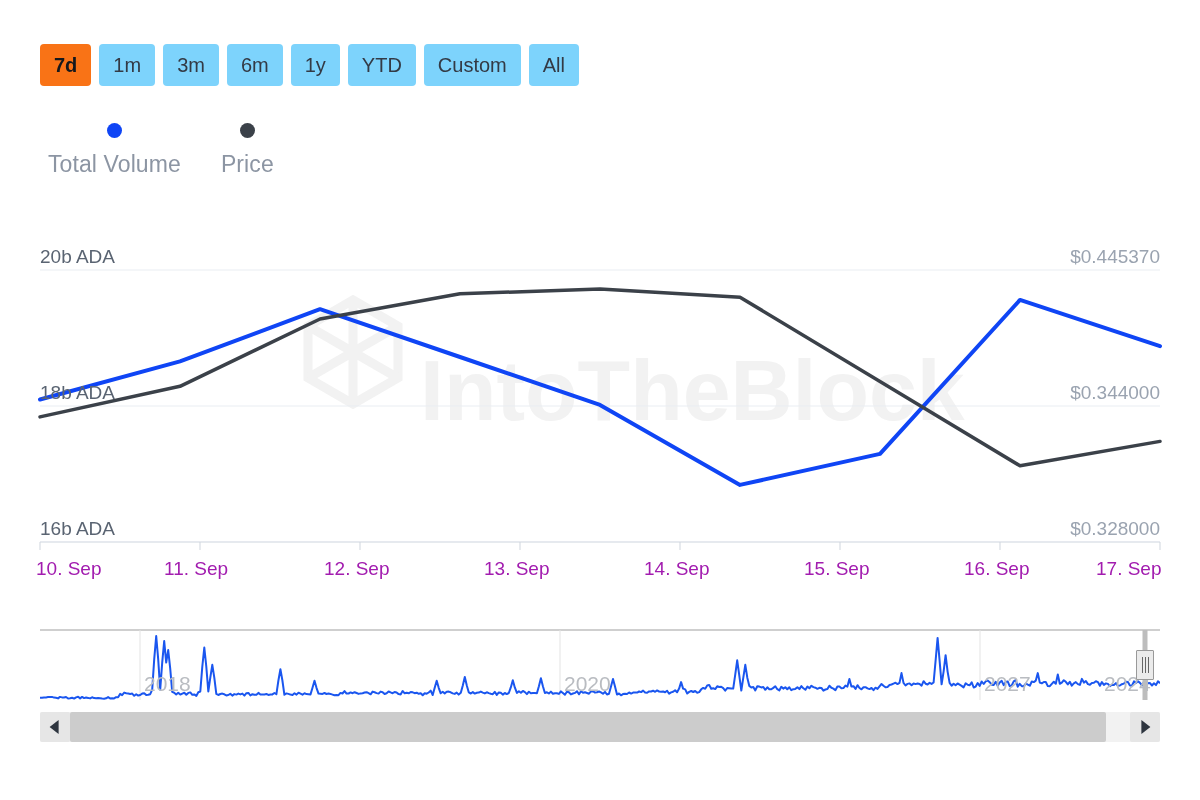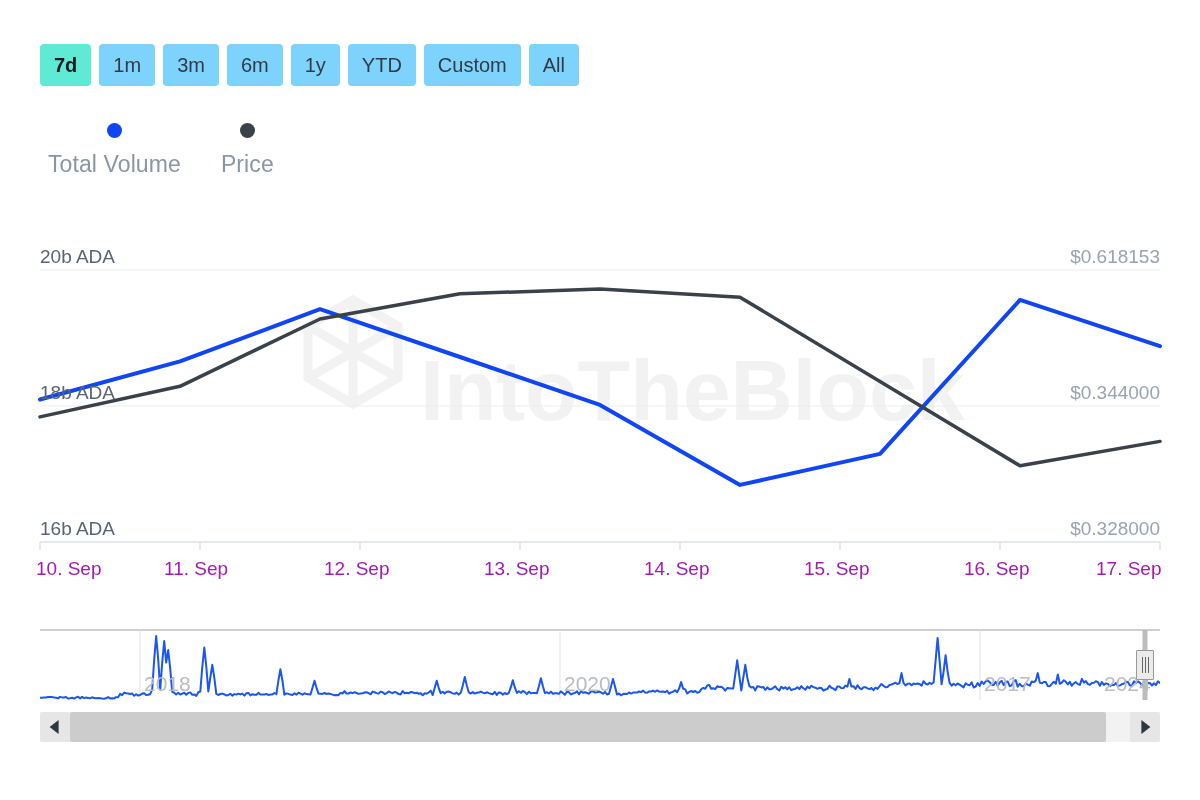--- a/index.html
+++ b/index.html
@@ -41,21 +41,21 @@
     color: #333a45;
     font-family: "Liberation Sans", sans-serif;
     font-size: 20px;
     line-height: 42px;
     text-align: center;
     cursor: pointer;
     white-space: nowrap;
     box-sizing: border-box;
   }
   .range-btn.selected {
-    background: #5eead4;
+    background: #f97316;
     font-weight: bold;
     color: #15181d;
   }
 
   
   .legend {
     position: absolute;
     left: 48px;
     top: 132px;
     display: flex;
@@ -248,36 +248,36 @@
       <div class="xlabel" style="left: 484px; top: 558px;">13. Sep</div>
       <div class="xlabel" style="left: 644px; top: 558px;">14. Sep</div>
       <div class="xlabel" style="left: 804px; top: 558px;">15. Sep</div>
       <div class="xlabel" style="left: 964px; top: 558px;">16. Sep</div>
       <div class="xlabel" style="left: 1096px; top: 558px;">17. Sep</div>
       <div class="axis-label" style="left: 40px; top: 518px;">16b ADA</div>
       <div class="axis-label" style="left: 40px; top: 382px;">18b ADA</div>
       <div class="axis-label" style="left: 40px; top: 246px;">20b ADA</div>
       <div class="axis-label right" style="right: 40px; top: 518px; text-align: right;">$0.328000</div>
       <div class="axis-label right" style="right: 40px; top: 382px; text-align: right;">$0.344000</div>
-      <div class="axis-label right" style="right: 40px; top: 246px; text-align: right;">$0.618153</div>
+      <div class="axis-label right" style="right: 40px; top: 246px; text-align: right;">$0.445370</div>
     </div>
 
   <div class="navigator">
     <svg id="nav-svg" width="1120" height="85">
         <line x1="0" y1="8" x2="1120" y2="8" stroke="#cfcfcf" stroke-width="2"></line>
         <line x1="100" y1="8" x2="100" y2="78" stroke="#e3e3e3" stroke-width="1"></line>
         <line x1="520" y1="8" x2="520" y2="78" stroke="#e3e3e3" stroke-width="1"></line>
         <line x1="940" y1="8" x2="940" y2="78" stroke="#e3e3e3" stroke-width="1"></line>
         <path d="M0.0,75.7 L2.0,75.8 L4.0,75.5 L6.0,75.4 L8.0,75.1 L10.0,75.1 L12.0,74.9 L14.0,75.6 L16.0,75.8 L18.0,76.4 L20.0,74.9 L22.0,75.4 L24.0,75.4 L26.0,75.0 L28.1,76.5 L30.1,76.2 L32.1,75.8 L34.1,76.6 L36.1,75.4 L38.1,74.8 L40.1,76.4 L42.1,74.9 L44.1,76.1 L46.1,75.5 L48.1,75.9 L50.1,76.4 L52.1,75.3 L54.1,76.1 L56.1,76.3 L58.1,76.1 L60.1,76.3 L62.1,76.6 L64.1,76.7 L66.1,76.3 L68.1,75.1 L70.1,76.4 L72.1,76.2 L74.1,76.4 L76.1,75.2 L78.1,75.3 L80.1,71.9 L82.1,73.1 L84.2,70.6 L86.2,71.2 L88.2,71.5 L90.2,71.9 L92.2,71.6 L94.2,73.8 L96.2,72.2 L98.2,73.6 L100.2,73.0 L102.2,71.6 L104.2,71.2 L106.2,73.0 L108.2,72.8 L110.2,72.2 L112.2,67.6 L114.2,37.4 L116.2,14.0 L118.2,37.4 L120.2,67.6 L122.2,40.6 L124.2,19.1 L126.2,40.6 L128.2,28.1 L130.2,46.3 L132.2,69.9 L134.2,70.7 L136.2,72.4 L138.2,70.7 L140.3,72.6 L142.3,71.6 L144.3,70.8 L146.3,72.8 L148.3,70.9 L150.3,70.4 L152.3,72.8 L154.3,72.4 L156.3,73.9 L158.3,70.3 L160.3,69.5 L162.3,44.7 L164.3,25.5 L166.3,44.7 L168.3,69.5 L170.3,55.7 L172.3,42.8 L174.3,55.7 L176.3,71.8 L178.3,73.0 L180.3,72.0 L182.3,71.6 L184.3,72.3 L186.3,73.4 L188.3,73.0 L190.3,71.8 L192.3,73.6 L194.3,72.1 L196.4,72.6 L198.4,71.6 L200.4,72.4 L202.4,71.6 L204.4,73.6 L206.4,71.2 L208.4,70.9 L210.4,73.5 L212.4,72.2 L214.4,72.8 L216.4,72.7 L218.4,70.9 L220.4,72.5 L222.4,72.4 L224.4,72.4 L226.4,72.0 L228.4,72.9 L230.4,72.5 L232.4,72.4 L234.4,71.0 L236.4,72.2 L238.4,58.5 L240.4,47.3 L242.4,58.5 L244.4,72.8 L246.4,71.4 L248.4,71.9 L250.4,72.6 L252.5,72.9 L254.5,71.2 L256.5,72.6 L258.5,70.7 L260.5,71.7 L262.5,72.7 L264.5,71.3 L266.5,72.1 L268.5,72.2 L270.5,72.4 L272.5,65.8 L274.5,58.8 L276.5,65.8 L278.5,71.6 L280.5,71.7 L282.5,71.9 L284.5,71.0 L286.5,72.0 L288.5,71.6 L290.5,71.9 L292.5,72.6 L294.5,73.3 L296.5,72.9 L298.5,73.2 L300.5,70.9 L302.5,71.5 L304.5,69.1 L306.5,71.5 L308.6,71.5 L310.6,70.4 L312.6,71.2 L314.6,70.2 L316.6,71.0 L318.6,71.9 L320.6,71.4 L322.6,71.2 L324.6,70.5 L326.6,70.2 L328.6,71.2 L330.6,72.3 L332.6,69.6 L334.6,70.3 L336.6,71.1 L338.6,71.6 L340.6,69.6 L342.6,70.2 L344.6,72.0 L346.6,71.3 L348.6,69.5 L350.6,70.4 L352.6,71.2 L354.6,70.0 L356.6,70.5 L358.6,72.1 L360.6,72.4 L362.6,69.0 L364.7,71.3 L366.7,70.8 L368.7,71.3 L370.7,70.0 L372.7,70.3 L374.7,71.2 L376.7,70.7 L378.7,71.8 L380.7,71.2 L382.7,73.2 L384.7,71.2 L386.7,71.7 L388.7,70.5 L390.7,68.6 L392.7,73.0 L394.7,65.8 L396.7,58.8 L398.7,65.8 L400.7,71.3 L402.7,69.8 L404.7,71.4 L406.7,69.8 L408.7,69.6 L410.7,70.3 L412.7,71.4 L414.7,71.9 L416.7,70.6 L418.7,72.6 L420.8,70.7 L422.8,63.4 L424.8,55.0 L426.8,63.4 L428.8,70.4 L430.8,71.5 L432.8,70.1 L434.8,71.6 L436.8,70.8 L438.8,70.6 L440.8,69.6 L442.8,70.6 L444.8,71.4 L446.8,70.3 L448.8,71.1 L450.8,71.7 L452.8,72.2 L454.8,69.9 L456.8,72.9 L458.8,70.4 L460.8,70.7 L462.8,72.6 L464.8,71.0 L466.8,72.1 L468.8,71.0 L470.8,65.4 L472.8,58.2 L474.8,65.4 L476.9,70.9 L478.9,69.3 L480.9,70.8 L482.9,68.9 L484.9,70.1 L486.9,72.1 L488.9,69.7 L490.9,71.3 L492.9,71.1 L494.9,71.1 L496.9,71.2 L498.9,64.2 L500.9,56.2 L502.9,64.2 L504.9,71.0 L506.9,70.3 L508.9,71.5 L510.9,69.6 L512.9,71.7 L514.9,71.2 L516.9,71.2 L518.9,71.9 L520.9,69.4 L522.9,71.1 L524.9,72.8 L526.9,69.7 L528.9,70.3 L530.9,72.4 L533.0,71.5 L535.0,70.9 L537.0,69.2 L539.0,72.3 L541.0,69.3 L543.0,70.8 L545.0,70.3 L547.0,71.0 L549.0,71.7 L551.0,69.4 L553.0,69.2 L555.0,70.6 L557.0,70.3 L559.0,69.5 L561.0,70.4 L563.0,71.8 L565.0,69.9 L567.0,72.5 L569.0,71.8 L571.0,64.6 L573.0,56.9 L575.0,64.6 L577.0,72.5 L579.0,71.5 L581.0,73.3 L583.0,72.1 L585.0,71.7 L587.0,72.0 L589.1,70.5 L591.1,71.6 L593.1,70.6 L595.1,70.5 L597.1,70.6 L599.1,69.5 L601.1,70.1 L603.1,68.6 L605.1,70.5 L607.1,70.8 L609.1,69.4 L611.1,69.5 L613.1,68.7 L615.1,69.8 L617.1,68.4 L619.1,69.5 L621.1,69.7 L623.1,69.5 L625.1,70.3 L627.1,68.7 L629.1,71.7 L631.1,70.4 L633.1,69.8 L635.1,68.3 L637.1,70.3 L639.1,66.6 L641.1,60.1 L643.1,66.6 L645.2,67.4 L647.2,71.5 L649.2,69.9 L651.2,69.0 L653.2,70.0 L655.2,69.0 L657.2,70.7 L659.2,70.1 L661.2,67.3 L663.2,65.9 L665.2,66.7 L667.2,63.5 L669.2,62.9 L671.2,66.7 L673.2,66.2 L675.2,67.1 L677.2,64.3 L679.2,65.0 L681.2,64.7 L683.2,66.1 L685.2,68.6 L687.2,66.1 L689.2,66.3 L691.2,66.6 L693.2,66.6 L695.2,52.8 L697.2,38.3 L699.2,52.8 L701.3,68.6 L703.3,55.7 L705.3,42.8 L707.3,55.7 L709.3,63.9 L711.3,65.5 L713.3,65.1 L715.3,68.4 L717.3,64.3 L719.3,64.6 L721.3,65.4 L723.3,65.0 L725.3,67.8 L727.3,65.3 L729.3,67.2 L731.3,67.3 L733.3,65.9 L735.3,64.3 L737.3,67.2 L739.3,68.4 L741.3,64.8 L743.3,66.6 L745.3,65.2 L747.3,67.3 L749.3,65.3 L751.3,68.2 L753.3,67.2 L755.3,66.9 L757.4,65.3 L759.4,67.1 L761.4,64.1 L763.4,66.3 L765.4,67.8 L767.4,64.6 L769.4,66.3 L771.4,63.7 L773.4,65.1 L775.4,65.7 L777.4,66.8 L779.4,65.8 L781.4,65.9 L783.4,68.6 L785.4,67.5 L787.4,67.1 L789.4,63.7 L791.4,65.8 L793.4,66.6 L795.4,68.2 L797.4,64.6 L799.4,64.6 L801.4,66.3 L803.4,66.1 L805.4,63.6 L807.4,64.6 L809.4,56.9 L811.4,64.6 L813.5,64.2 L815.5,66.9 L817.5,63.2 L819.5,66.0 L821.5,67.3 L823.5,65.3 L825.5,65.2 L827.5,66.4 L829.5,67.1 L831.5,66.0 L833.5,68.2 L835.5,65.7 L837.5,66.9 L839.5,64.3 L841.5,62.0 L843.5,63.7 L845.5,65.3 L847.5,64.9 L849.5,63.0 L851.5,62.5 L853.5,61.6 L855.5,60.7 L857.5,62.1 L859.5,60.9 L861.5,51.1 L863.5,60.9 L865.5,63.5 L867.5,61.9 L869.6,61.4 L871.6,63.2 L873.6,61.5 L875.6,62.1 L877.6,61.5 L879.6,61.9 L881.6,63.7 L883.6,59.2 L885.6,61.7 L887.6,62.5 L889.6,60.8 L891.6,61.9 L893.6,60.5 L895.6,38.6 L897.6,15.9 L899.6,38.6 L901.6,62.3 L903.6,49.6 L905.6,33.2 L907.6,49.6 L909.6,60.9 L911.6,63.7 L913.6,61.7 L915.6,63.3 L917.6,61.5 L919.6,62.6 L921.6,63.9 L923.6,65.4 L925.7,61.3 L927.7,62.8 L929.7,63.3 L931.7,60.4 L933.7,65.5 L935.7,64.6 L937.7,61.0 L939.7,63.9 L941.7,59.5 L943.7,62.0 L945.7,59.3 L947.7,58.5 L949.7,60.2 L951.7,62.7 L953.7,63.1 L955.7,59.8 L957.7,63.8 L959.7,60.5 L961.7,58.8 L963.7,63.1 L965.7,60.0 L967.7,59.4 L969.7,64.1 L971.7,63.4 L973.7,59.4 L975.7,58.1 L977.7,64.7 L979.7,61.8 L981.8,64.2 L983.8,64.2 L985.8,61.5 L987.8,62.7 L989.8,63.7 L991.8,59.5 L993.8,60.1 L995.8,58.6 L997.8,51.1 L999.8,60.6 L1001.8,61.3 L1003.8,60.0 L1005.8,60.0 L1007.8,64.1 L1009.8,64.2 L1011.8,61.9 L1013.8,59.8 L1015.8,61.8 L1017.8,52.4 L1019.8,61.8 L1021.8,60.7 L1023.8,58.2 L1025.8,59.8 L1027.8,62.4 L1029.8,59.8 L1031.8,63.7 L1033.8,61.3 L1035.8,60.1 L1037.9,62.1 L1039.9,62.9 L1041.9,56.9 L1043.9,60.6 L1045.9,59.0 L1047.9,62.1 L1049.9,62.7 L1051.9,61.0 L1053.9,60.8 L1055.9,59.3 L1057.9,60.1 L1059.9,63.8 L1061.9,60.1 L1063.9,62.9 L1065.9,61.4 L1067.9,61.9 L1069.9,64.2 L1071.9,62.7 L1073.9,63.0 L1075.9,61.1 L1077.9,63.8 L1079.9,63.5 L1081.9,62.2 L1083.9,61.6 L1085.9,59.8 L1087.9,60.1 L1089.9,63.6 L1091.9,63.8 L1094.0,59.4 L1096.0,60.9 L1098.0,59.3 L1100.0,60.9 L1102.0,63.4 L1104.0,59.7 L1106.0,59.3 L1108.0,61.3 L1110.0,61.1 L1112.0,63.5 L1114.0,61.2 L1116.0,63.1 L1118.0,59.3 L1120.0,61.2 " fill="none" stroke="#1a56ef" stroke-width="2" stroke-linejoin="round"></path>
         <line x1="1105" y1="8" x2="1105" y2="78" stroke="#bdbdbd" stroke-width="5"></line>
       </svg>
     <div id="nav-years">
         <div class="nav-year" style="left: 104px; top: 50px;">2018</div>
         <div class="nav-year" style="left: 524px; top: 50px;">2020</div>
-        <div class="nav-year" style="left: 944px; top: 50px;">2017</div>
+        <div class="nav-year" style="left: 944px; top: 50px;">2027</div>
         <div class="nav-year" style="left: 1064px; top: 50px;">2024</div>
       </div>
     <div class="nav-handle" id="nav-handle-right" style="left: 1096px; top: 28px;">
       <i style="left:5px"></i>
         <i style="left:8px"></i>
         <i style="left:11px"></i>
     </div>
   </div>
 
   <div class="scrollbar">

